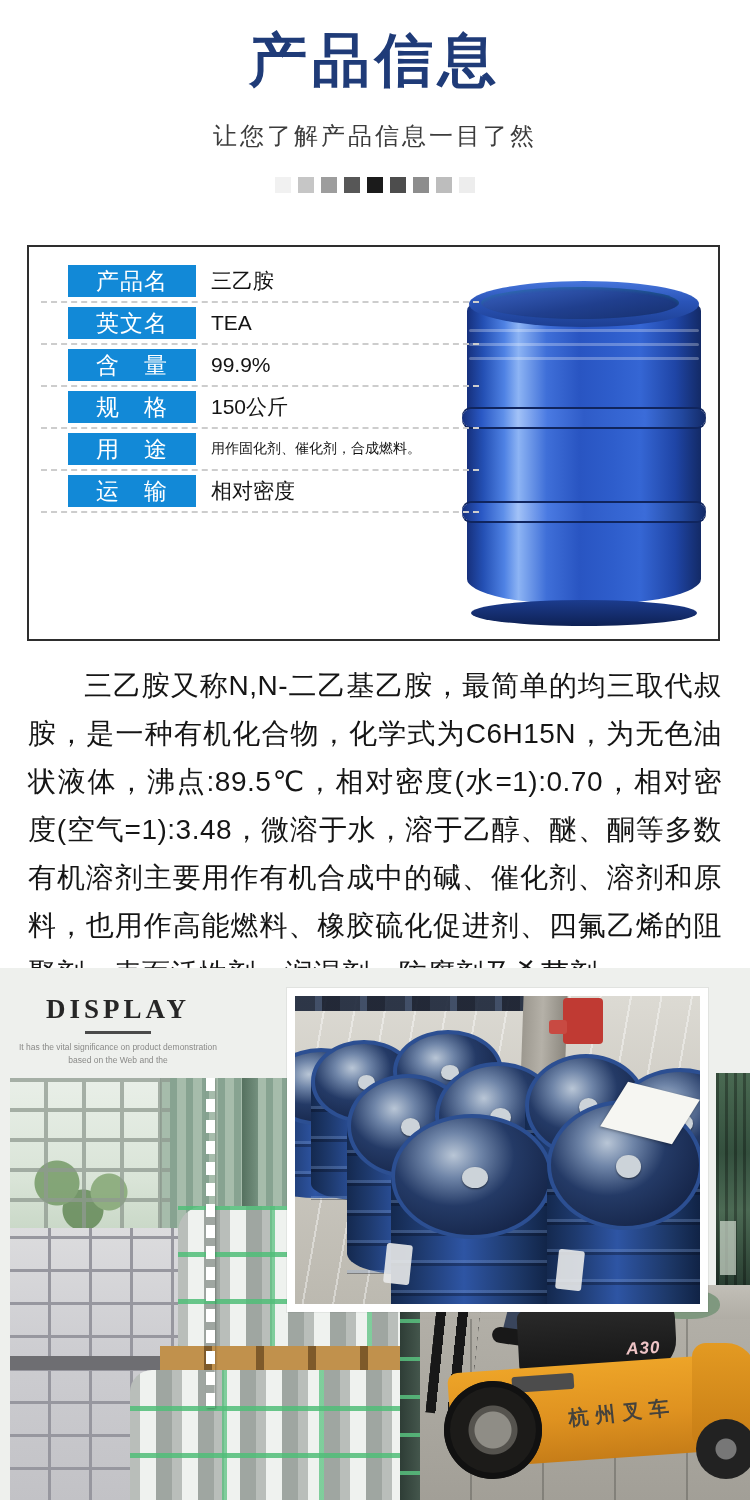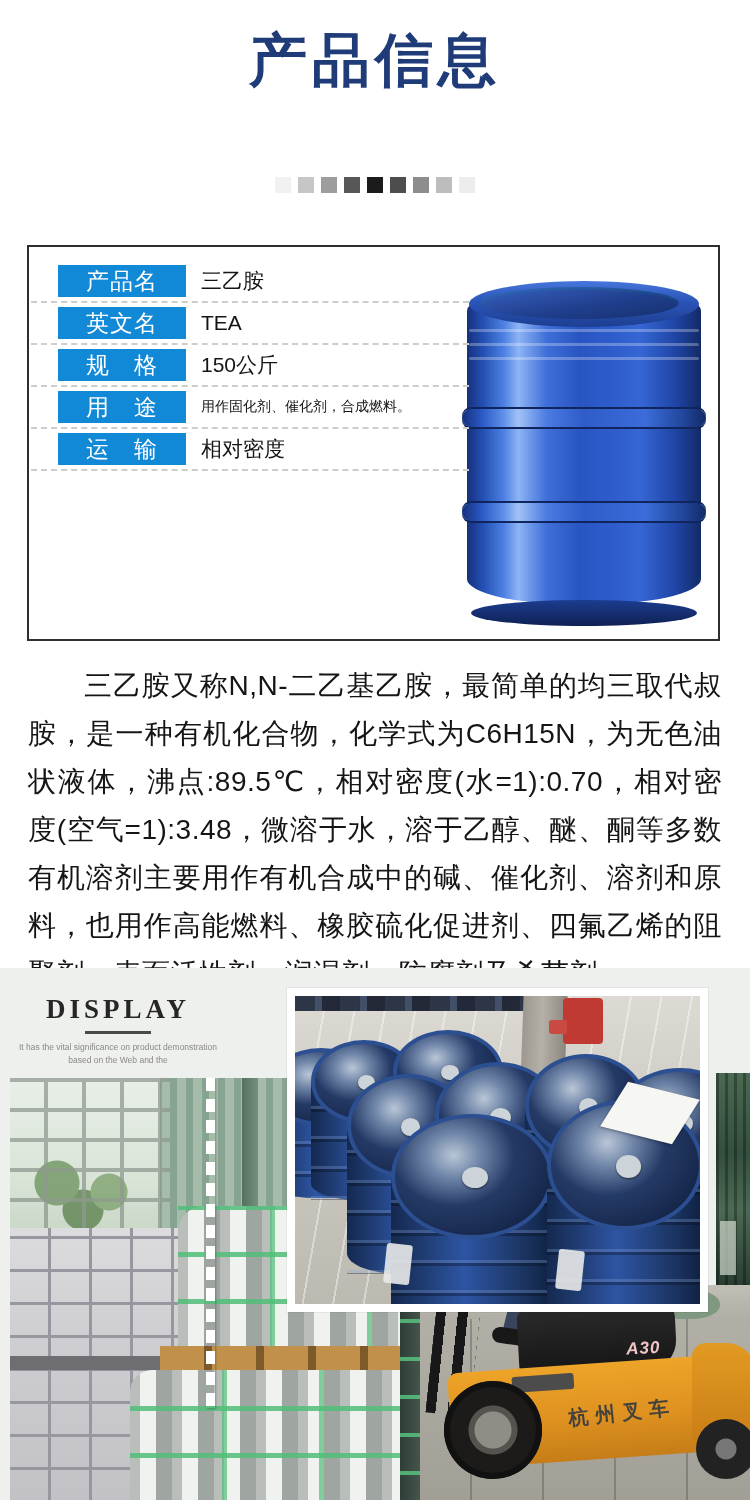--- a/index.html
+++ b/index.html
@@ -10,21 +10,21 @@
   .hdr-title{position:absolute;top:22px;left:0;width:750px;text-align:center;
     font-size:58px;font-weight:900;letter-spacing:5px;color:var(--title-blue,#1f3b78);}
   .hdr-sub{position:absolute;top:120px;left:0;width:750px;text-align:center;
     font-size:24px;letter-spacing:3px;color:#3c3c3c;}
   .sq-row{position:absolute;top:177px;left:0;width:750px;display:flex;justify-content:center;gap:7px;}
   .sq-row div{width:16px;height:16px;}
 
   
   .spec-box{position:absolute;left:27px;top:245px;width:693px;height:396px;
     border:2px solid #2e2e2e;background:#fff;box-sizing:border-box;}
-  .spec-rows{position:absolute;left:2px;top:14px;width:438px;z-index:3;}
+  .spec-rows{position:absolute;left:12px;top:14px;width:438px;z-index:3;}
   .spec-row{display:flex;align-items:center;height:42px;border-bottom:2px dashed #cdcdcd;box-sizing:border-box;}
   .spec-label{flex:0 0 128px;height:32px;margin-left:27px;background:var(--label-blue,#1289d7);
     color:#fff;font-size:23px;display:flex;align-items:center;justify-content:center;letter-spacing:1px;}
   .spec-value{margin-left:15px;font-size:21px;color:#141414;white-space:nowrap;}
   .spec-row.small .spec-value{font-size:14px;}
 
   
   .drum-wrap{position:absolute;left:424px;top:4px;width:263px;height:384px;background:#fff;z-index:2;}
   .drum{position:absolute;left:12px;top:30px;width:238px;height:345px;}
   .drum .body{position:absolute;left:2px;top:22px;width:234px;height:302px;
@@ -156,20 +156,21 @@
     background:radial-gradient(circle,#8f8d86 0 18px,#55534e 19px 24px,#1c1b19 25px 100%);box-shadow:inset 0 0 0 6px #111;}
   .ph-fork .wheel2{position:absolute;left:296px;top:134px;width:60px;height:60px;border-radius:50%;
     background:radial-gradient(circle,#777 0 10px,#222 11px 100%);}
 </style>
 </head>
 <body>
 
 <div id="page">
 
   <div class="hdr-title">产品信息</div>
+  <div class="hdr-sub">让您了解产品信息一目了然</div>
   <div class="sq-row" id="sq-row">
       <div style="background: rgb(241, 241, 241);"></div>
       <div style="background: rgb(198, 198, 198);"></div>
       <div style="background: rgb(157, 157, 157);"></div>
       <div style="background: rgb(87, 87, 87);"></div>
       <div style="background: rgb(27, 27, 27);"></div>
       <div style="background: rgb(77, 77, 77);"></div>
       <div style="background: rgb(141, 141, 141);"></div>
       <div style="background: rgb(189, 189, 189);"></div>
       <div style="background: rgb(237, 237, 237);"></div>
@@ -177,20 +178,24 @@
 
   <div class="spec-box">
     <div class="spec-rows">
       <div class="spec-row">
         <div class="spec-label">产品名</div>
         <div class="spec-value">三乙胺</div>
       </div>
       <div class="spec-row">
         <div class="spec-label">英文名</div>
         <div class="spec-value">TEA</div>
+      </div>
+      <div class="spec-row">
+        <div class="spec-label">含　量</div>
+        <div class="spec-value">99.9%</div>
       </div>
       <div class="spec-row">
         <div class="spec-label">规　格</div>
         <div class="spec-value">150公斤</div>
       </div>
       <div class="spec-row small">
         <div class="spec-label">用　途</div>
         <div class="spec-value">用作固化剂、催化剂，合成燃料。</div>
       </div>
       <div class="spec-row">

